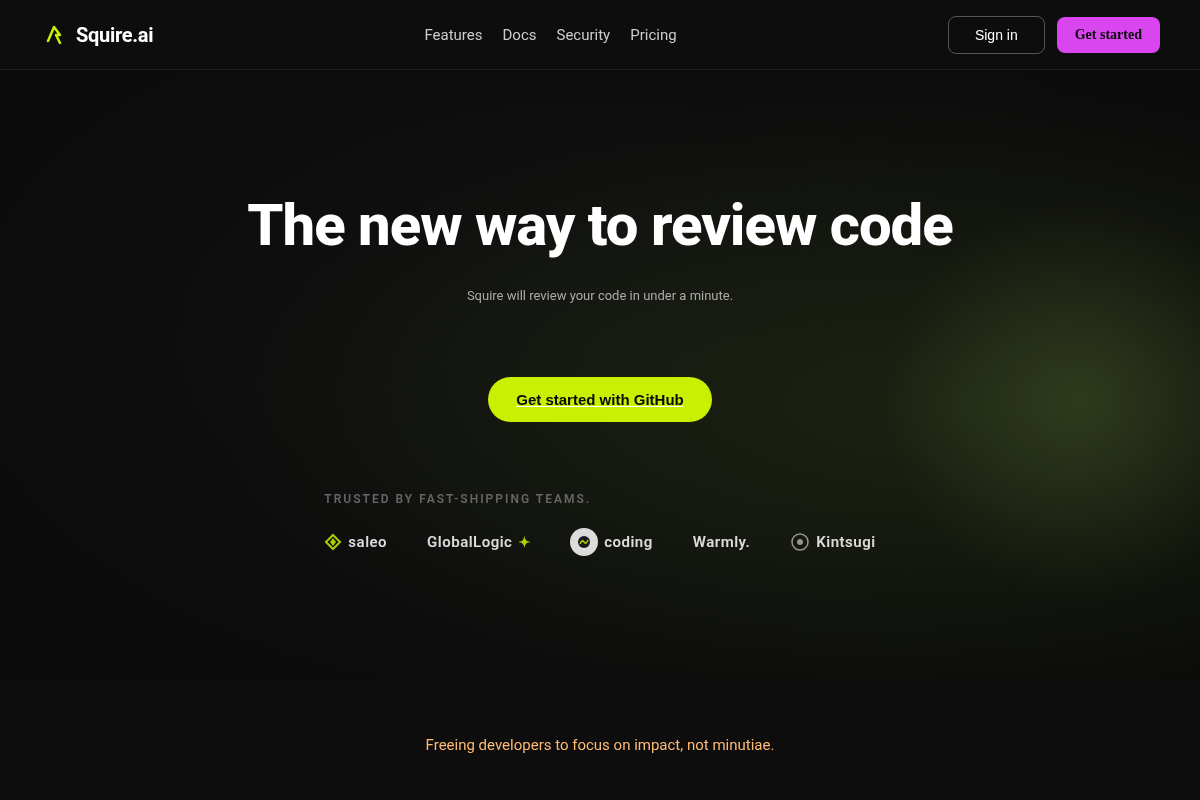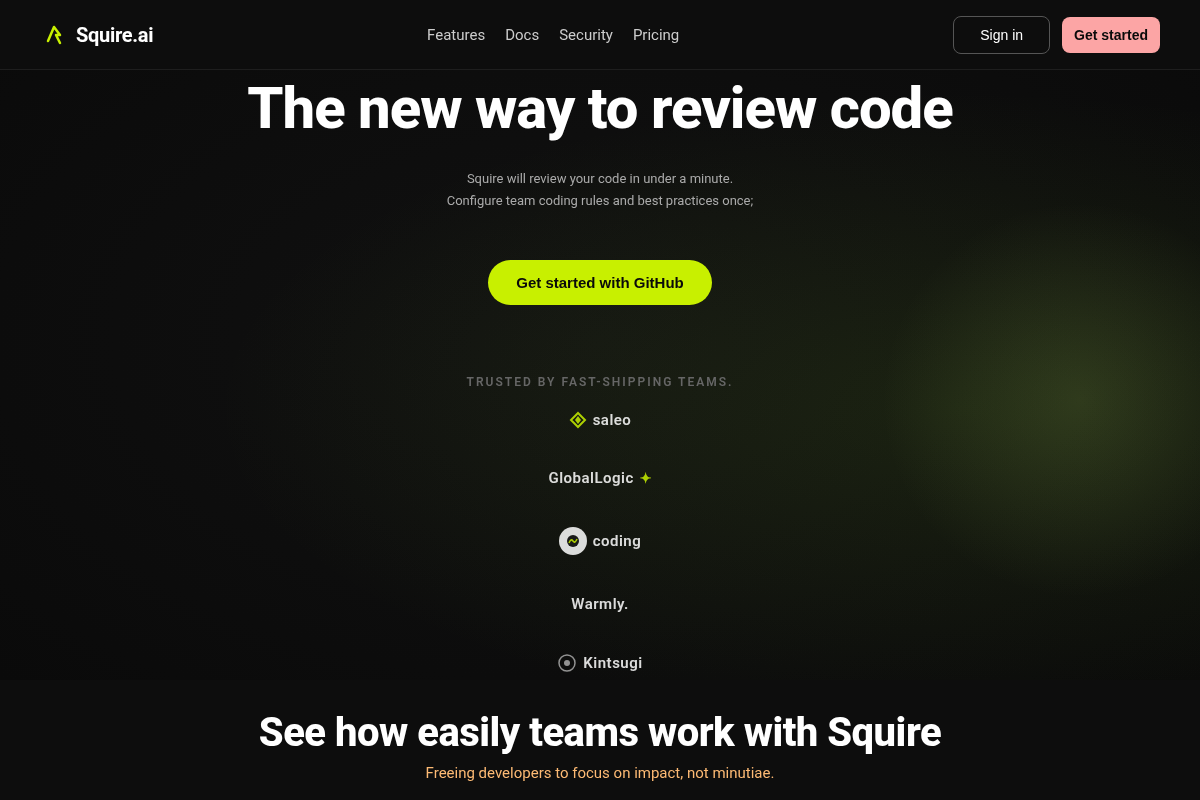--- a/index.html
+++ b/index.html
@@ -77,28 +77,29 @@
       background: transparent;
       border: 1.5px solid #555555;
       border-radius: 8px;
       color: #ffffff;
       font-size: 14px;
       font-weight: 500;
       cursor: pointer;
     }
 
     .btn-get-started {
-      padding: 10px 12px;
-      background: #fca5a5;
+      padding: 10px 18px;
+      background: #d946ef;
       border: none;
       border-radius: 8px;
       color: #0a0a0a;
       font-size: 14px;
       font-weight: 700;
       cursor: pointer;
+      font-family: Liberation Serif, serif;
     }
 
     
     .hero {
       position: relative;
       width: 100%;
       height: 680px;
       display: flex;
       flex-direction: column;
       align-items: center;
@@ -130,20 +131,21 @@
       line-height: 1.7;
       margin-bottom: 48px;
     }
 
     .hero-buttons {
       display: flex;
       align-items: center;
       justify-content: center;
       gap: 16px;
       margin-bottom: 70px;
+      text-decoration: underline;
     }
 
     .btn-github {
       padding: 14px 28px;
       background: #c8f000;
       border: none;
       border-radius: 50px;
       color: #0a0a0a;
       font-size: 15px;
       font-weight: 700;
@@ -171,21 +173,20 @@
       letter-spacing: 2px;
       color: #666666;
       margin-bottom: 22px;
     }
 
     .trusted-logos {
       display: flex;
       align-items: center;
       justify-content: center;
       gap: 40px;
-      flex-direction: column;
     }
 
     .logo-item {
       display: flex;
       align-items: center;
       gap: 6px;
       opacity: 0.85;
     }
 
     .logo-item-text {
@@ -267,21 +268,21 @@
   </div>
 </nav>
 
 <section class="hero">
   <div class="glow-effect"></div>
 
   <div class="hero-content">
     <h1 class="hero-title">The new way to review code</h1>
     <p class="hero-subtitle">
       <span>Squire will review your code in under a minute.</span><br>
-      <span>Configure team coding rules and best practices once;</span><br>
+      <br>
     </p>
 
     <div class="hero-buttons">
       <button class="btn-github">Get started with GitHub</button>
     </div>
   </div>
 
   <div class="trusted-section">
     <p class="trusted-label">TRUSTED BY FAST-SHIPPING TEAMS.</p>
     <div class="trusted-logos">
@@ -319,15 +320,14 @@
           <circle cx="10" cy="10" r="3" fill="#aaaaaa"></circle>
         </svg>
         <span class="logo-item-text">Kintsugi</span>
       </div>
 
     </div>
   </div>
 </section>
 
 <div class="bottom-section">
-  <h2 class="bottom-title">See how easily teams work with Squire</h2>
   <p class="bottom-subtitle">Freeing developers to focus on impact, not minutiae.</p>
 </div>
 
 </body></html>

